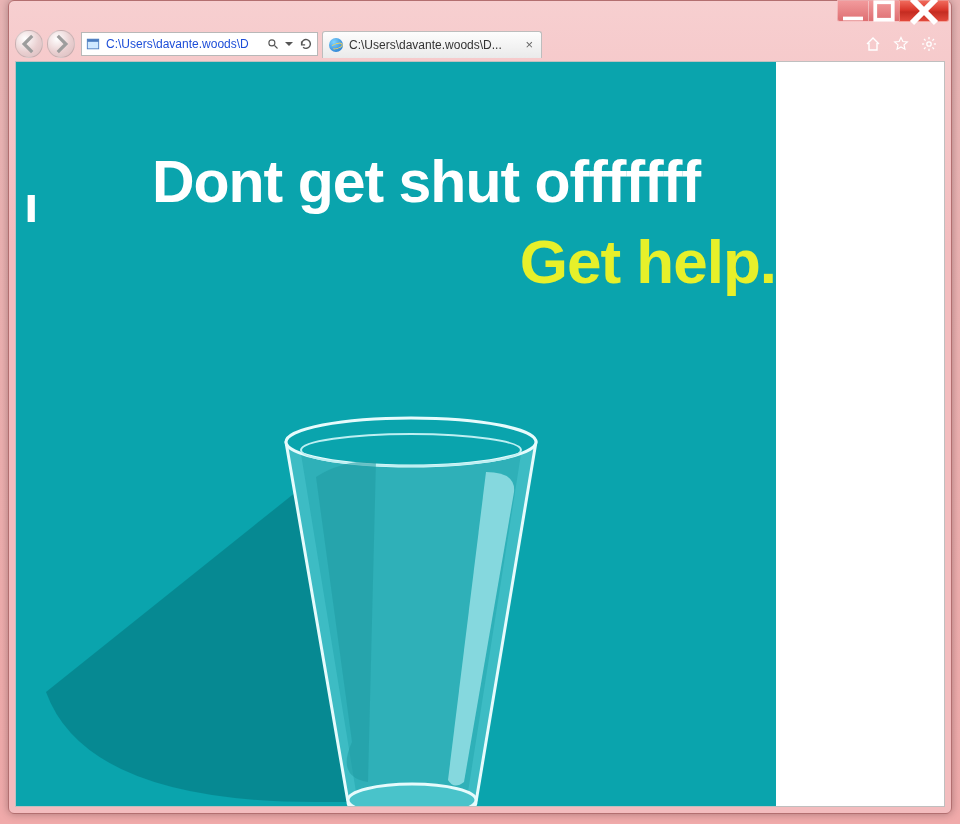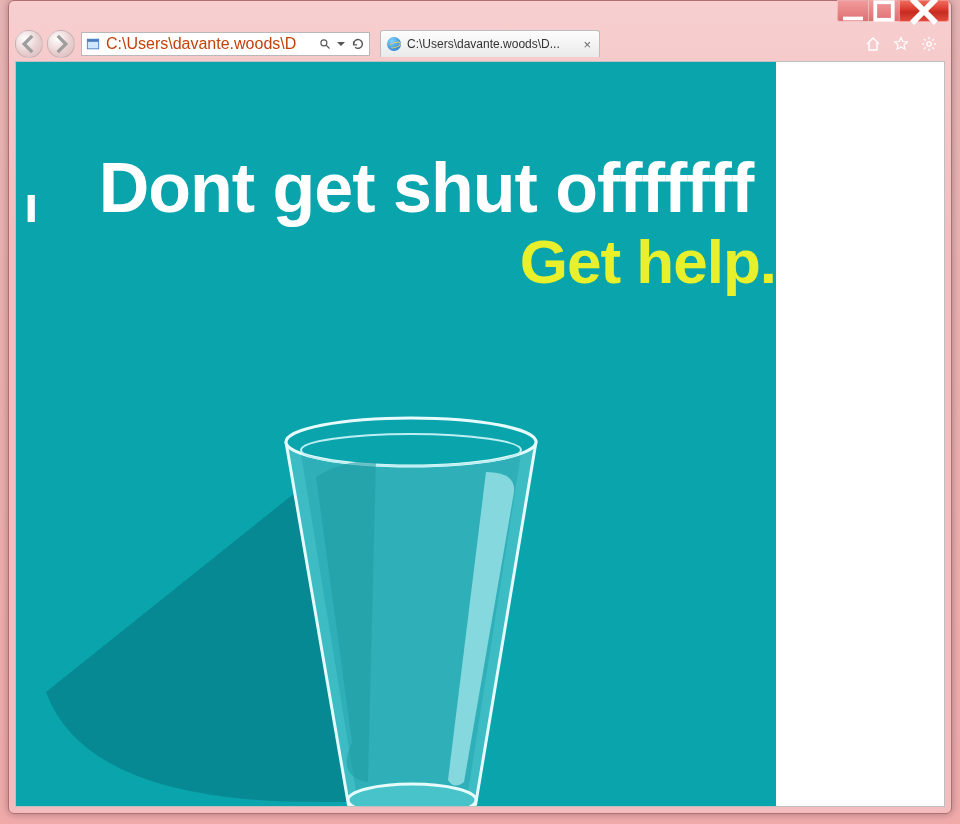--- a/index.html
+++ b/index.html
@@ -49,30 +49,30 @@
     border:1px solid rgba(0,0,0,.12);
     display:flex;align-items:center;justify-content:center;
   }
   .navcircle svg{stroke:#9d9d9d;stroke-width:2;fill:none}
   .addr-wrap{
     flex:0 0 216px;height:22px;display:flex;align-items:center;
     background:#fff;border:1px solid #b8b8b8;margin-left:2px;
   }
   .addr-icn{width:16px;height:16px;margin:0 3px;display:flex;align-items:center;justify-content:center}
   .addr-text{
-    flex:1;font-size:16px;color:#c2410c;white-space:nowrap;overflow:hidden;
+    flex:1;font-size:12px;color:#1d4ed8;white-space:nowrap;overflow:hidden;
     border:none;outline:none;background:transparent;
   }
   .addr-tools{display:flex;align-items:center;padding:0 4px;gap:6px}
   .addr-tools span, .addr-tools .dd{color:#555;font-size:11px}
   .dd{width:0;height:0;border-left:4px solid transparent;border-right:4px solid transparent;border-top:4px solid #555;display:inline-block}
   .mag{width:12px;height:12px}
   .refresh{width:14px;height:14px}
   
-  .tabstrip{flex:1;height:26px;display:flex;align-items:flex-end;margin-left:6px}
+  .tabstrip{flex:1;height:26px;display:flex;align-items:center;margin-left:0}
   .tab{
     height:26px;min-width:206px;display:flex;align-items:center;
     background:linear-gradient(#fdfdfd,#eaeaea);
     border:1px solid #bdbdbd;border-bottom:none;border-top-left-radius:3px;border-top-right-radius:3px;
     padding:0 6px;font-size:12px;color:#333;gap:6px;
   }
   .tab .ie{width:14px;height:14px;border-radius:50%;background:radial-gradient(circle at 35% 30%,#7fd4ff,#1a6fc9);position:relative}
   .tab .ie:after{content:"";position:absolute;left:2px;top:5px;width:10px;height:4px;border:1.5px solid #ffd24a;border-radius:50%;transform:rotate(-18deg);border-left-color:transparent}
   .tab .label{flex:1;white-space:nowrap;overflow:hidden}
   .tab .x{color:#666;font-size:13px;padding:0 2px}
@@ -84,21 +84,21 @@
     position:relative;overflow:hidden;
   }
   .page{
     position:absolute;left:0;top:0;width:760px;height:100%;
     background:#0aa4ad;overflow:hidden;
   }
   
   .hl1{
     position:absolute;top:86px;left:0;right:-60px;
     font-weight:800;color:#fff;
-    font-size:70px;letter-spacing:-1px;white-space:nowrap;
+    font-size:59px;letter-spacing:-1px;white-space:nowrap;
     font-family:"Segoe UI","Arial Black",Arial,sans-serif;
     text-align:center;
   }
   .hl-left{
     position:absolute;top:112px;left:8px;color:#fff;font-weight:800;
     font-size:52px;font-family:"Segoe UI","Arial Black",Arial,sans-serif;
   }
   .hl2{
     position:absolute;top:164px;left:0;right:0;text-align:right;
     font-weight:800;color:#e7f02a;font-size:62px;letter-spacing:-1px;

